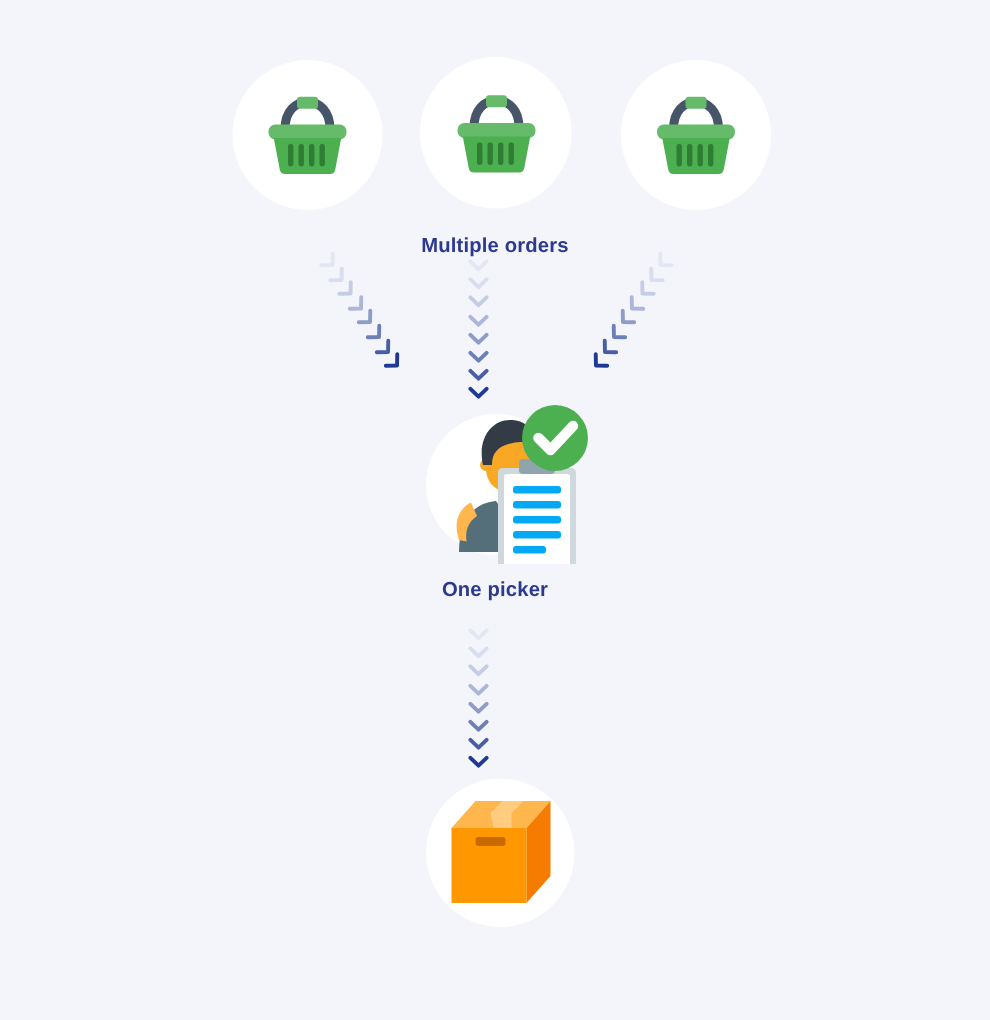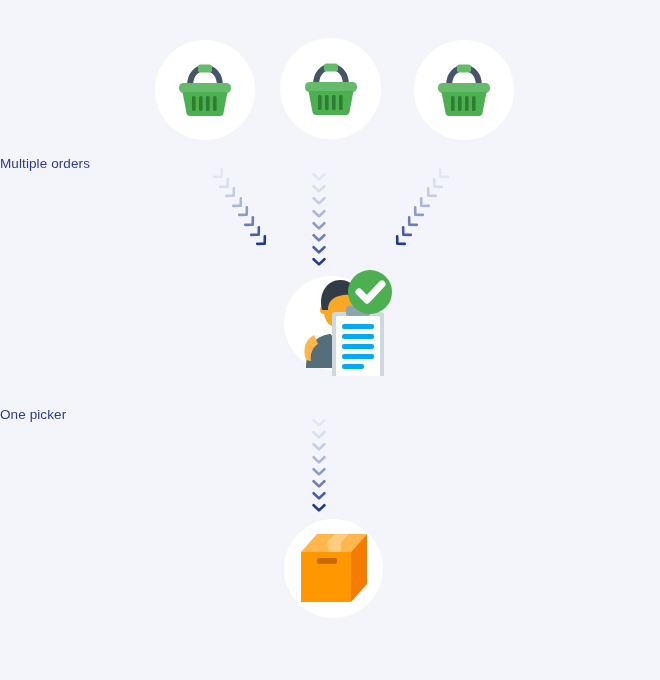--- a/index.html
+++ b/index.html
@@ -42,28 +42,29 @@
   #basket-2 { left: 280px; top: 38px; width: 101px; height: 101px; }
   #basket-3 { left: 414px; top: 40px; }
 
   .basket-svg { display: block; }
 
   
   .stage-label {
     position: absolute;
     width: 100%;
     left: 0;
+    text-align: center;
     color: #2b3a8f;
     font-size: 13.5px;
-    font-weight: normal;
+    font-weight: bold;
     letter-spacing: 0.1px;
     font-family: "Liberation Sans", sans-serif;
   }
   #label-orders { top: 156px; }
-  #label-picker { top: 407px; }
+  #label-picker { top: 385px; }
   #label-item   { top: 633px; }
 
   
   .arrow-group {
     position: absolute;
   }
   #arrows-center-top  { left: 312px; top: 172px; }
   #arrows-left-top    { left: 213px; top: 170px; }
   #arrows-right-top   { left: 385px; top: 170px; }
   #arrows-center-bot  { left: 312px; top: 418px; }

